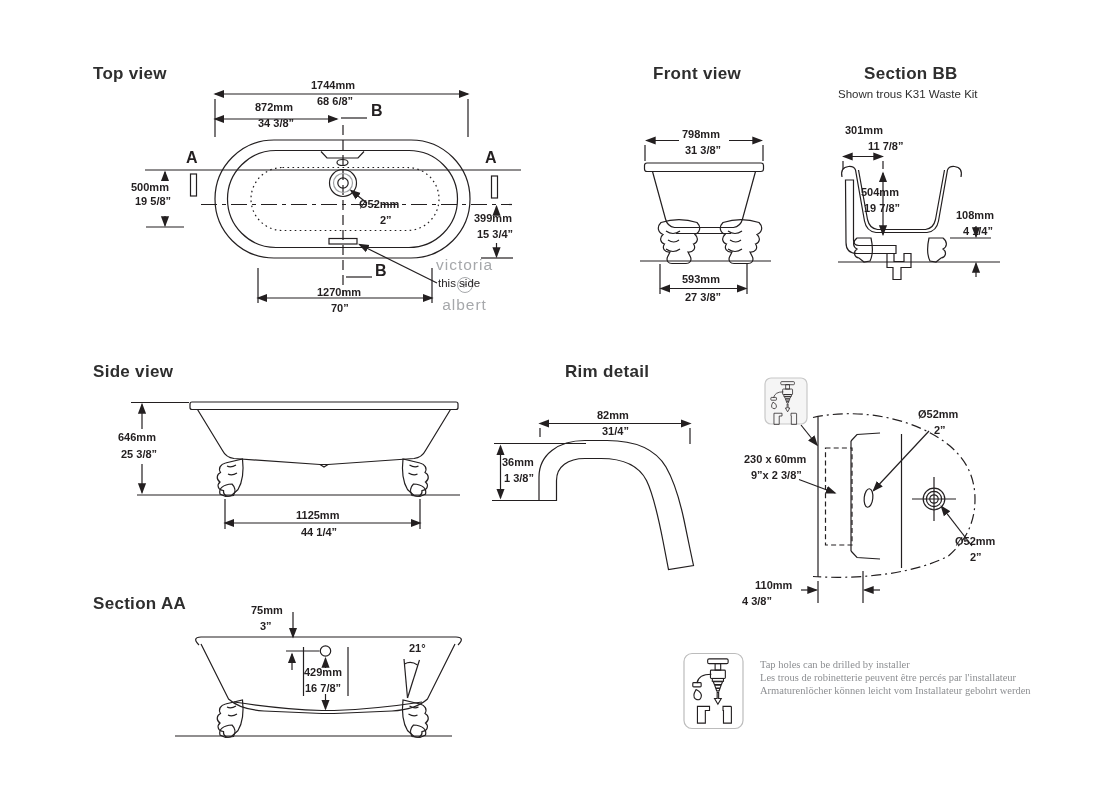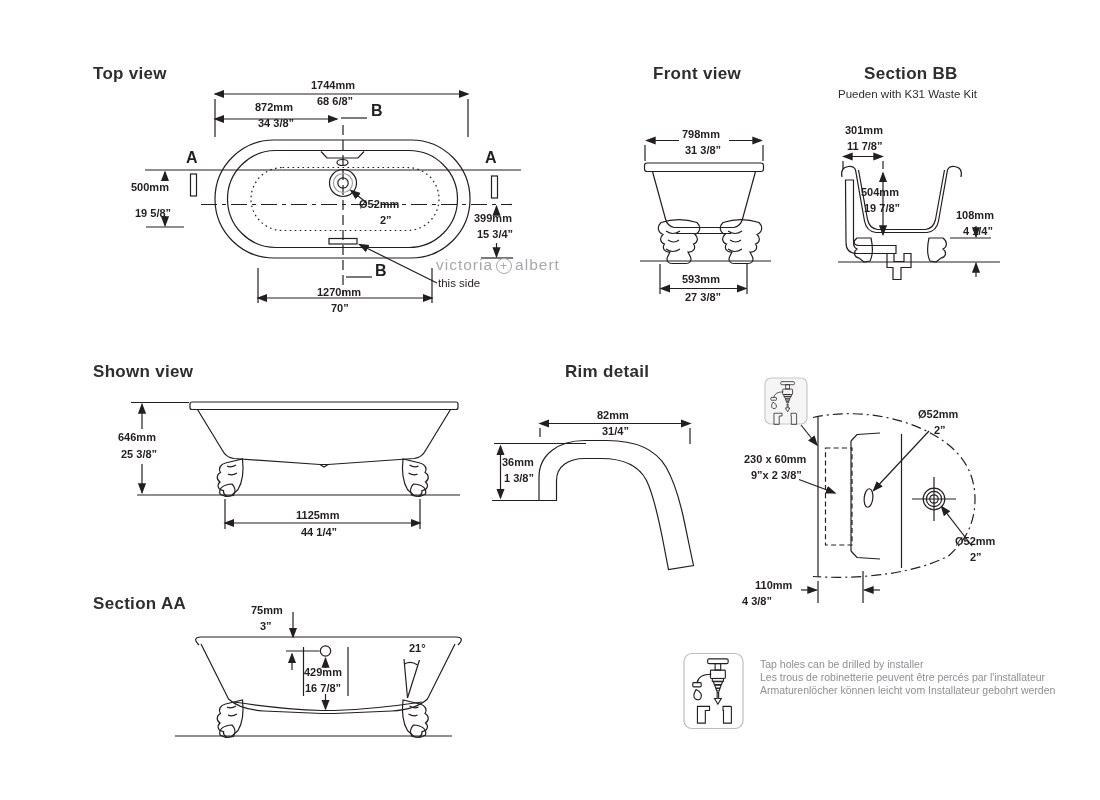--- a/index.html
+++ b/index.html
@@ -18,24 +18,24 @@
   .fillp{fill:#cdcfd1;}
   .slot{fill:#ededee;}
   .ico{fill:#95979a;stroke:#77797c;stroke-width:1;}
   .icod{fill:#1c1c1c;stroke:none;}
   .spout{fill:none;stroke:#95979a;stroke-width:7;}
   .lbl{position:absolute;font-size:11px;line-height:1.12;white-space:nowrap;color:#231f20;font-weight:bold;}
   .title{position:absolute;font-size:17px;font-weight:600;letter-spacing:.3px;color:#2e2e2e;white-space:nowrap;}
   .sub{position:absolute;font-size:11.5px;color:#2e2e2e;white-space:nowrap;}
   .letter{position:absolute;font-size:16px;font-weight:600;white-space:nowrap;}
   .bold{font-weight:normal;font-size:11.5px;}
-  .logo{position:absolute;font-size:15.5px;color:#a6a8ab;letter-spacing:1px;display:flex;align-items:flex-end;gap:3px;}
+  .logo{position:absolute;font-size:15.5px;color:#a6a8ab;letter-spacing:1px;display:flex;align-items:center;gap:3px;flex-direction:column;}
   .pluscirc{display:inline-flex;width:14px;height:14px;border:1.5px solid #a6a8ab;border-radius:50%;
             align-items:center;justify-content:center;font-size:12px;line-height:1;}
-  .notes{position:absolute;left:760px;top:658px;}
+  .notes{position:absolute;left:760px;top:658px;font-family:Liberation Serif, serif;}
   .note-line{font-size:10.5px;color:#8d8f92;line-height:13px;white-space:nowrap;}
 </style>
 </head>
 <body>
 
 <div class="sheet">
 
 <svg class="art" width="1100" height="800" viewBox="0 0 1100 800">
   <defs>
     <marker id="ar" viewBox="0 0 10 10" refX="8.5" refY="5" markerWidth="9" markerHeight="9" orient="auto-start-reverse">
@@ -211,21 +211,21 @@
 
 <div class="title" style="left:93px;top:64px">Top view</div>
 <div class="lbl" style="left:311px;top:79px">1744mm</div>
 <div class="lbl" style="left:317px;top:95px">68 6/8”</div>
 <div class="lbl" style="left:255px;top:101px">872mm</div>
 <div class="lbl" style="left:258px;top:117px">34 3/8”</div>
 <div class="letter" style="left:371px;top:102px">B</div>
 <div class="letter" style="left:186px;top:149px">A</div>
 <div class="letter" style="left:485px;top:149px">A</div>
 <div class="lbl" style="left:131px;top:181px">500mm</div>
-<div class="lbl" style="left:135px;top:207px">19 5/8”</div>
+<div class="lbl" style="left:135px;top:195px">19 5/8”</div>
 <div class="lbl" style="left:359px;top:198px">Ø52mm</div>
 <div class="lbl" style="left:380px;top:214px">2”</div>
 <div class="lbl" style="left:474px;top:212px">399mm</div>
 <div class="lbl" style="left:477px;top:228px">15 3/4”</div>
 <div class="logo" style="left:436px;top:256px">
   <span>victoria</span>
   <span class="pluscirc">+</span>
   <span>albert</span>
 </div>
 <div class="lbl bold" style="left:438px;top:277px">this side</div>
@@ -233,29 +233,29 @@
 <div class="lbl" style="left:317px;top:286px">1270mm</div>
 <div class="lbl" style="left:331px;top:302px">70”</div>
 
 <div class="title" style="left:653px;top:64px">Front view</div>
 <div class="lbl" style="left:682px;top:128px">798mm</div>
 <div class="lbl" style="left:685px;top:144px">31 3/8”</div>
 <div class="lbl" style="left:682px;top:273px">593mm</div>
 <div class="lbl" style="left:685px;top:291px">27 3/8”</div>
 
 <div class="title" style="left:864px;top:64px">Section BB</div>
-<div class="sub" style="left:838px;top:88px">Pueden with K31 Waste Kit</div>
+<div class="sub" style="left:838px;top:88px">Shown trous K31 Waste Kit</div>
 <div class="lbl" style="left:845px;top:124px">301mm</div>
-<div class="lbl" style="left:847px;top:140px">11 7/8”</div>
+<div class="lbl" style="left:868px;top:140px">11 7/8”</div>
 <div class="lbl" style="left:861px;top:186px">504mm</div>
 <div class="lbl" style="left:864px;top:202px">19 7/8”</div>
 <div class="lbl" style="left:956px;top:209px">108mm</div>
 <div class="lbl" style="left:963px;top:225px">4 1/4”</div>
 
-<div class="title" style="left:93px;top:362px">Shown view</div>
+<div class="title" style="left:93px;top:362px">Side view</div>
 <div class="lbl" style="left:118px;top:431px">646mm</div>
 <div class="lbl" style="left:121px;top:448px">25 3/8”</div>
 <div class="lbl" style="left:296px;top:509px">1125mm</div>
 <div class="lbl" style="left:301px;top:526px">44 1/4”</div>
 
 <div class="title" style="left:565px;top:362px">Rim detail</div>
 <div class="lbl" style="left:597px;top:409px">82mm</div>
 <div class="lbl" style="left:602px;top:425px">31/4”</div>
 <div class="lbl" style="left:502px;top:456px">36mm</div>
 <div class="lbl" style="left:504px;top:472px">1 3/8”</div>

